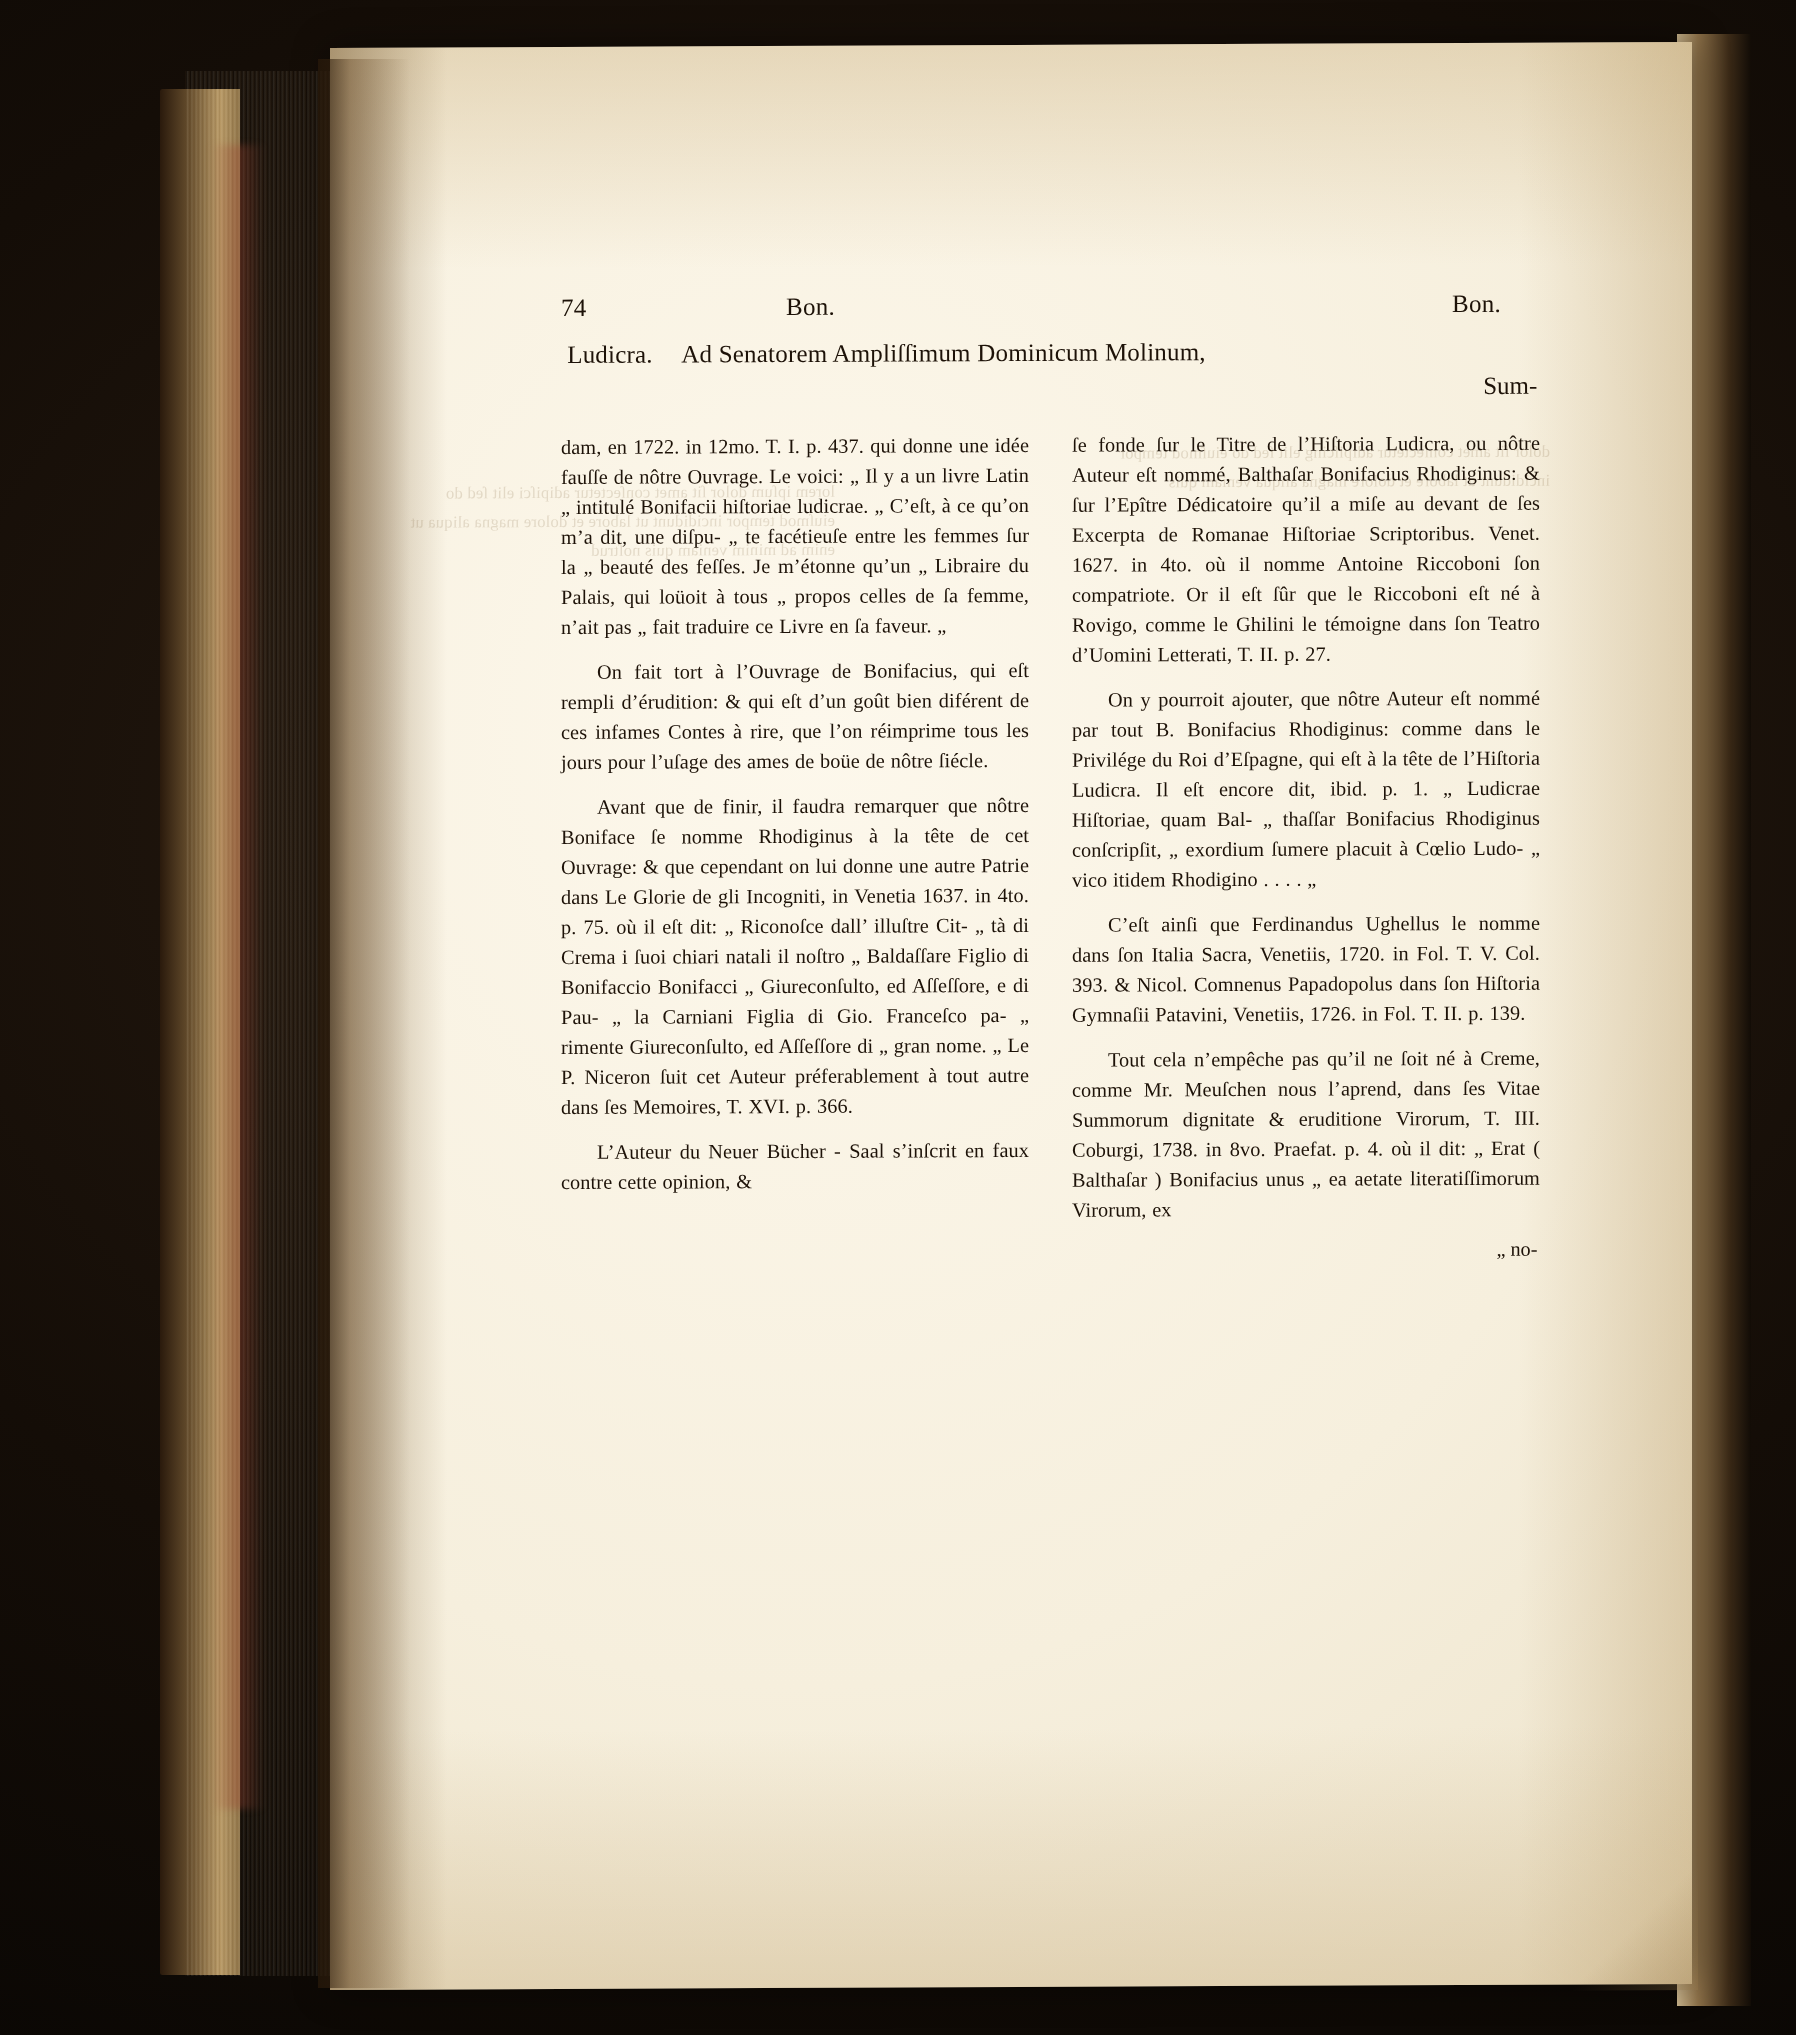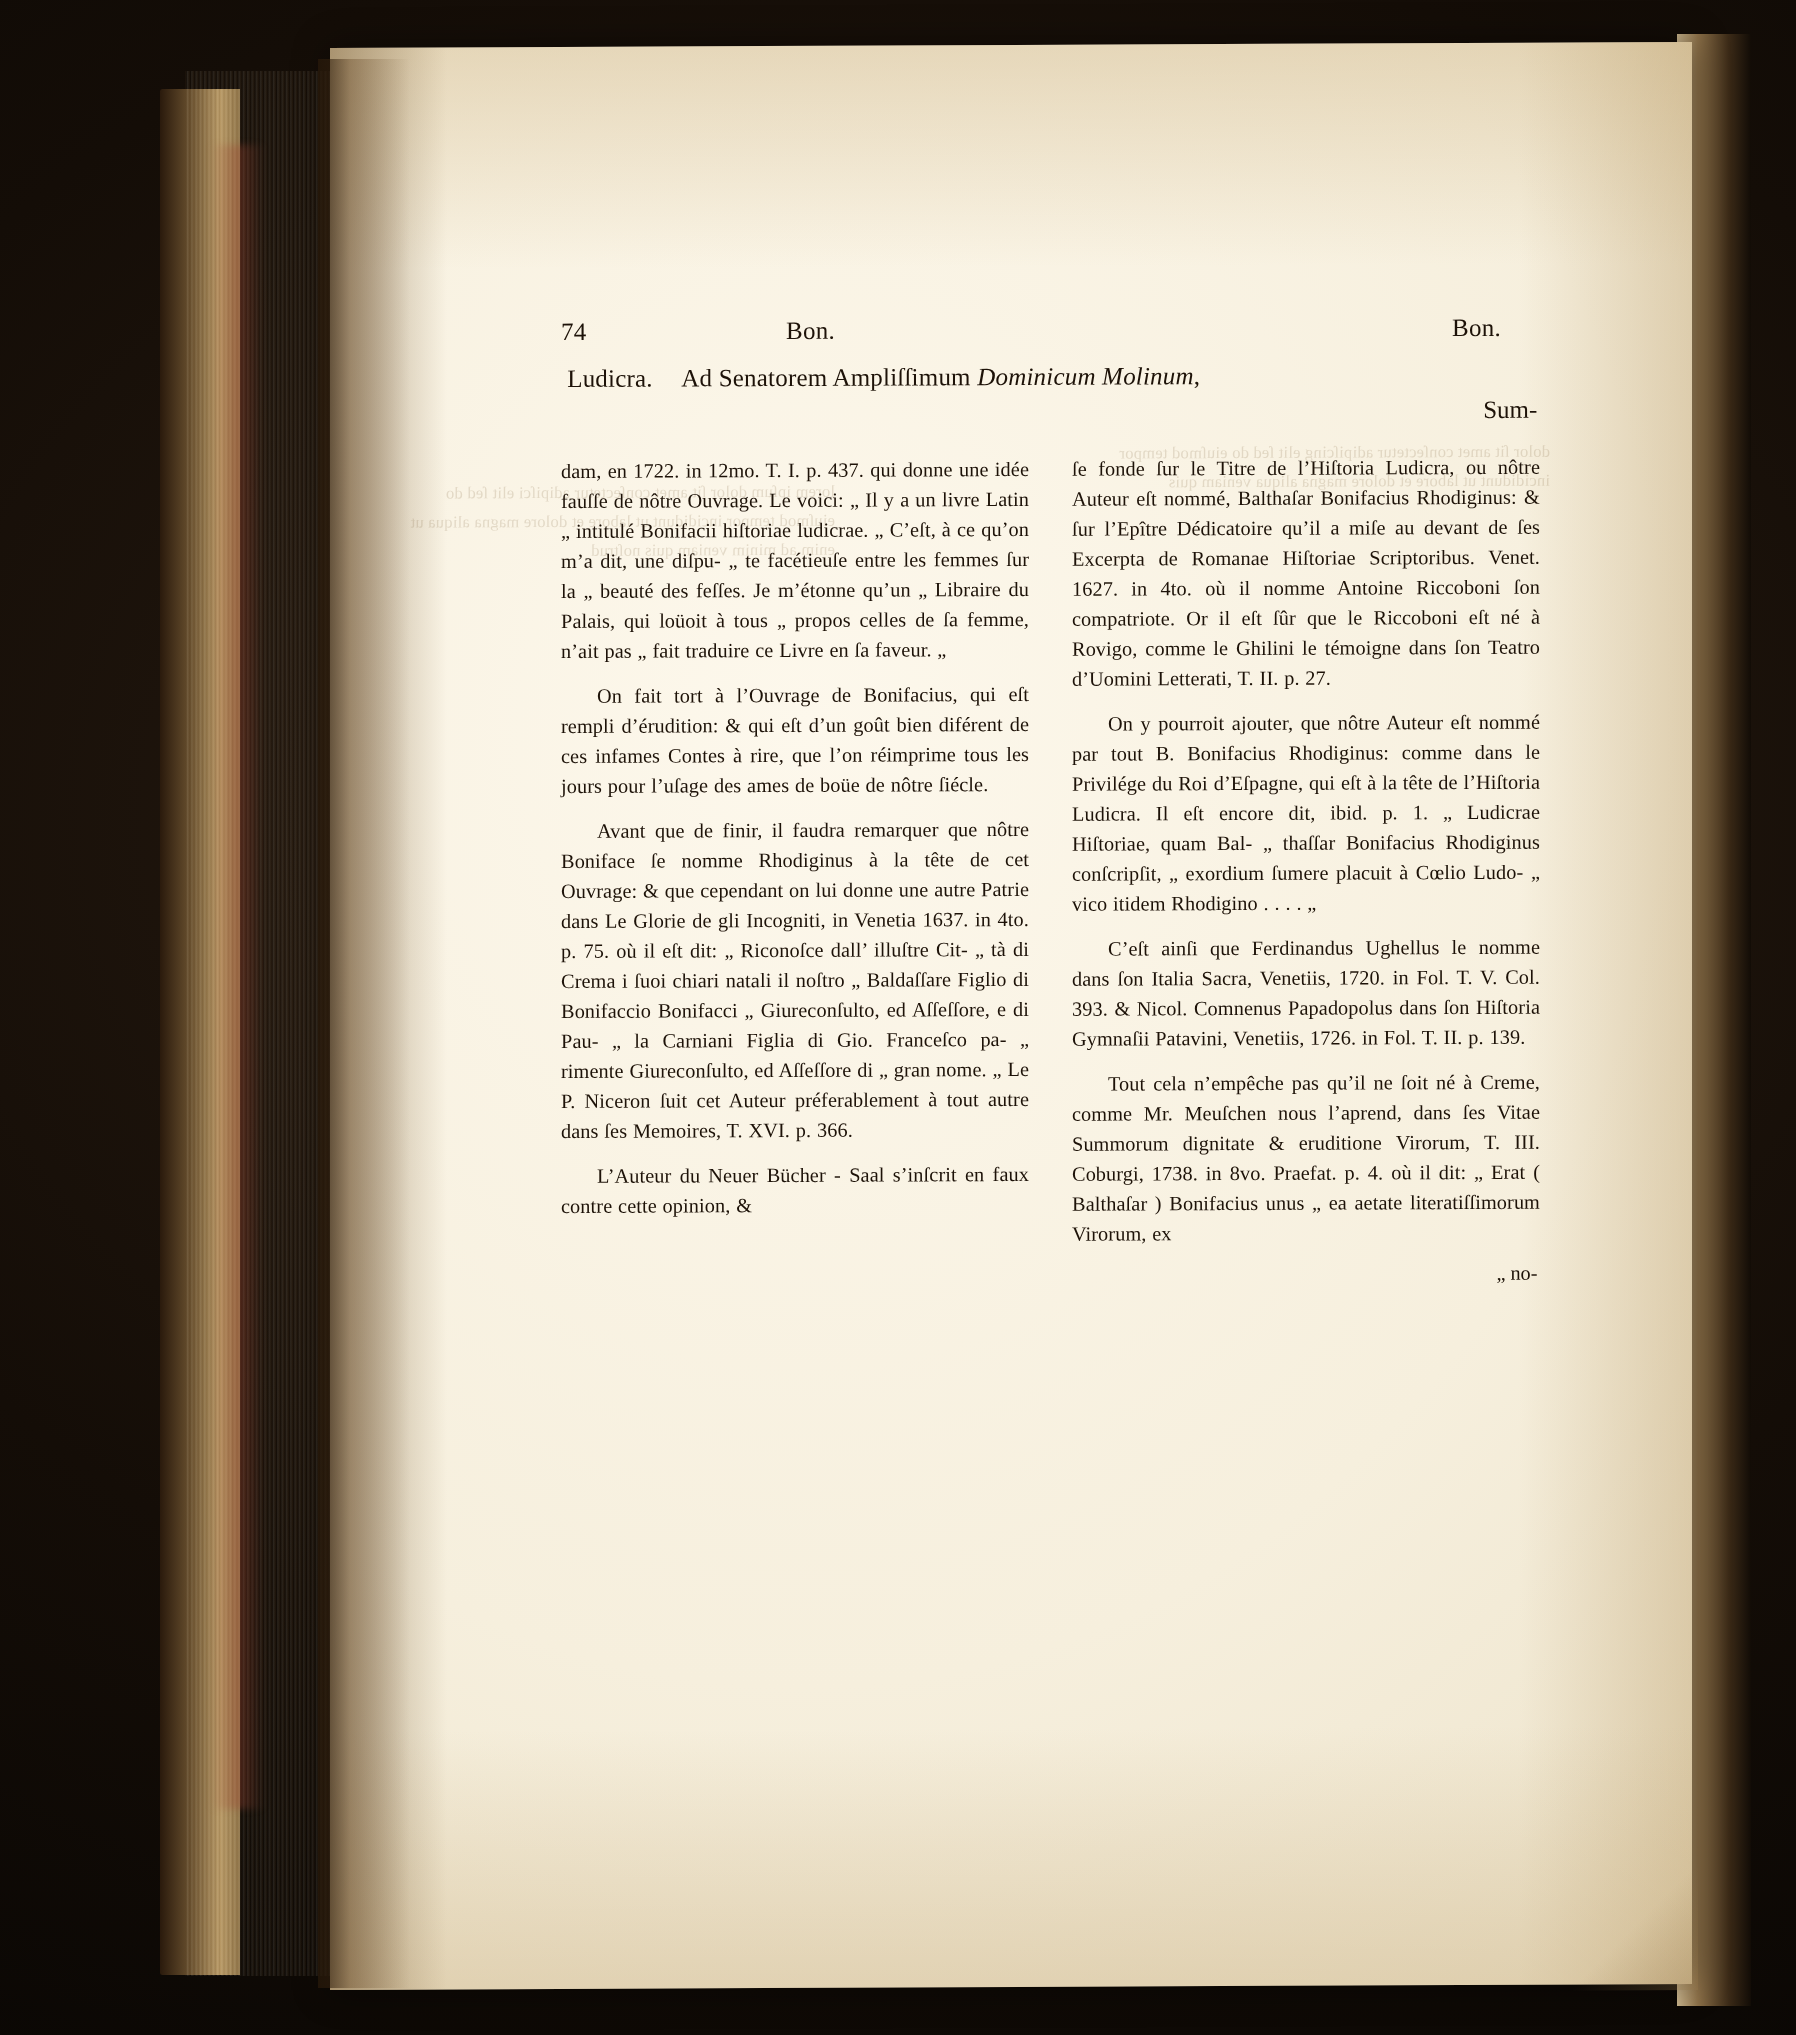--- a/index.html
+++ b/index.html
@@ -147,32 +147,32 @@
     color: #1d1208;
   }
 
   .running-head {
     display: flex;
     align-items: baseline;
     font-size: 25px;
     letter-spacing: 0.3px;
     margin-bottom: 16px;
   }
-  .rh-folio { width: 92px; margin-top: 24px; }
+  .rh-folio { width: 92px; }
   .rh-left  { width: 345px; text-align: left; padding-left: 133px; }
   .rh-right { flex: 1; text-align: left; padding-left: 321px; }
 
   .headline {
     font-size: 25px;
     line-height: 33px;
     letter-spacing: 0.2px;
     margin: 0 0 5px 0;
     padding-left: 6.2px;
   }
-  .headline .it { font-style: italic; }
+  .headline .it { }
   .headline-cont {
     font-size: 25px;
     text-align: right;
     padding-right: 3.7px;
     margin-bottom: 28px;
   }
 
   .columns {
     display: flex;
     gap: 43px;

